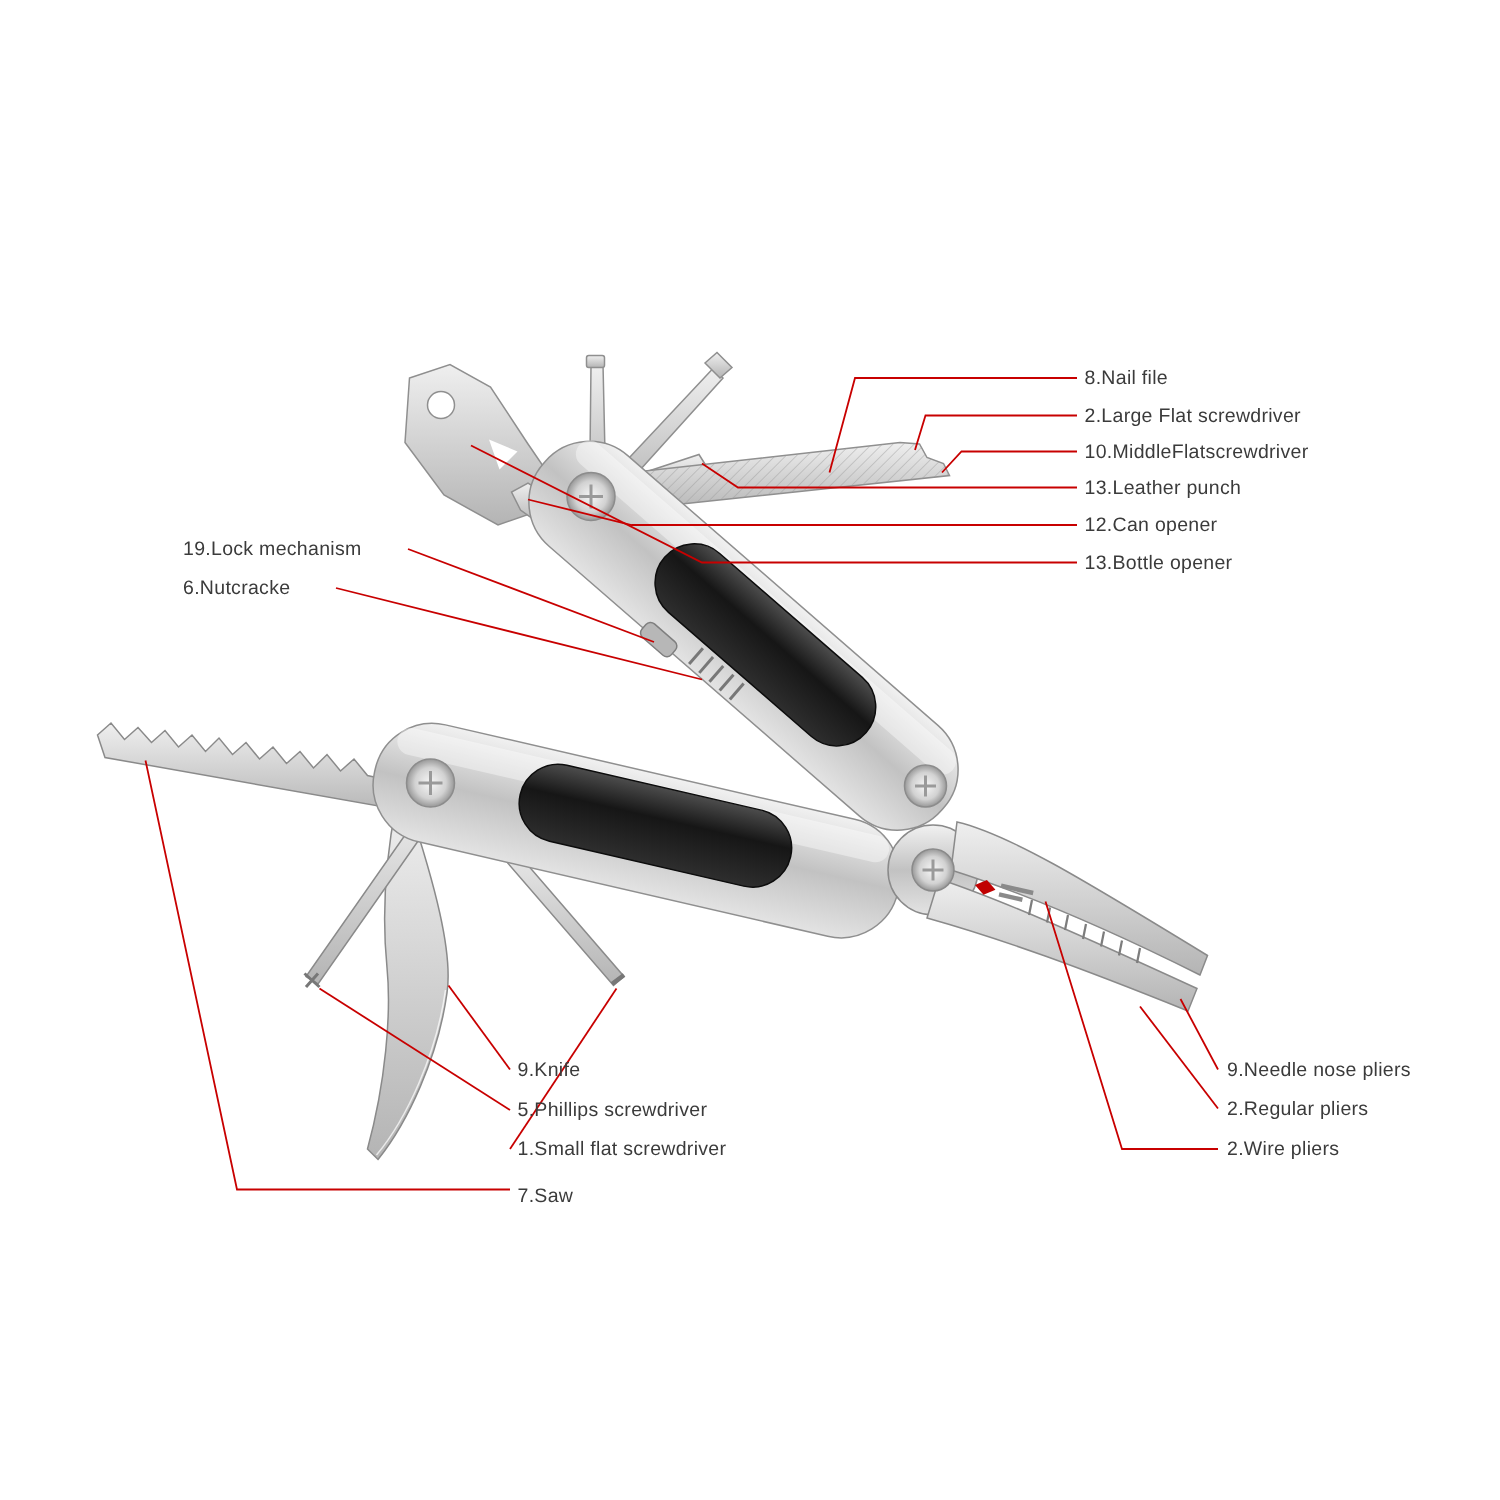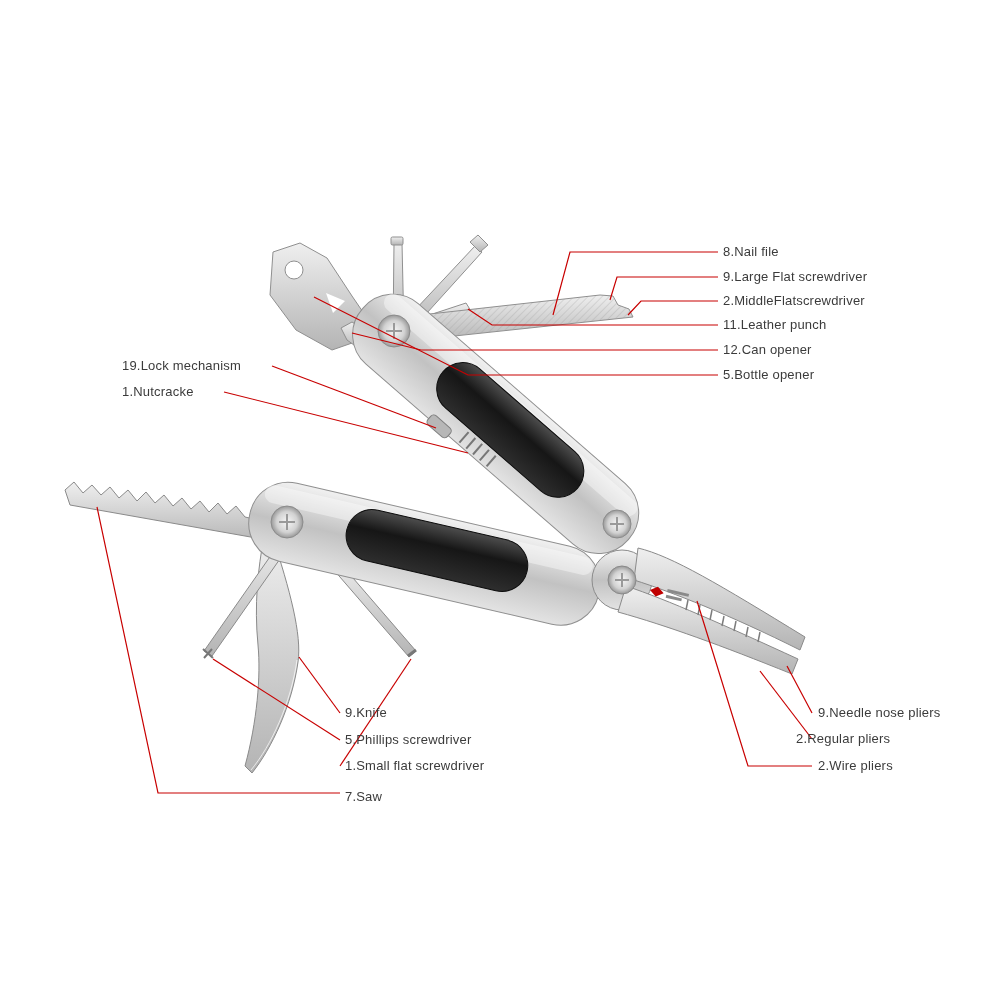--- a/index.html
+++ b/index.html
@@ -143,28 +143,28 @@
       <polyline points="718,301 641,301 628,315"></polyline>
       <polyline points="718,325 492,325 468,309"></polyline>
       <polyline points="718,350 421,350 352,333"></polyline>
       <polyline points="718,375 468,375 314,297"></polyline>
       <polyline points="272,366 436,428"></polyline>
       <polyline points="224,392 468,453"></polyline>
     </g>
   </svg>
 
   <div class="label" style="left:818px;top:704px">9.Needle nose pliers</div>
-  <div class="label" style="left:796px;top:730px">2.Regular pliers</div>
+  <div class="label" style="left:818px;top:730px">2.Regular pliers</div>
   <div class="label" style="left:818px;top:757px">2.Wire pliers</div>
   <div class="label" style="left:345px;top:704px">9.Knife</div>
   <div class="label" style="left:345px;top:731px">5.Phillips screwdriver</div>
   <div class="label" style="left:345px;top:757px">1.Small flat screwdriver</div>
   <div class="label" style="left:345px;top:788px">7.Saw</div>
   <div class="label" style="left:723px;top:243px">8.Nail file</div>
-  <div class="label" style="left:723px;top:268px">9.Large Flat screwdriver</div>
-  <div class="label" style="left:723px;top:292px">2.MiddleFlatscrewdriver</div>
-  <div class="label" style="left:723px;top:316px">11.Leather punch</div>
+  <div class="label" style="left:723px;top:268px">2.Large Flat screwdriver</div>
+  <div class="label" style="left:723px;top:292px">10.MiddleFlatscrewdriver</div>
+  <div class="label" style="left:723px;top:316px">13.Leather punch</div>
   <div class="label" style="left:723px;top:341px">12.Can opener</div>
-  <div class="label" style="left:723px;top:366px">5.Bottle opener</div>
+  <div class="label" style="left:723px;top:366px">13.Bottle opener</div>
   <div class="label" style="left:122px;top:357px">19.Lock mechanism</div>
-  <div class="label" style="left:122px;top:383px">1.Nutcracke</div>
+  <div class="label" style="left:122px;top:383px">6.Nutcracke</div>
 
 </div>
 
 </body></html>

